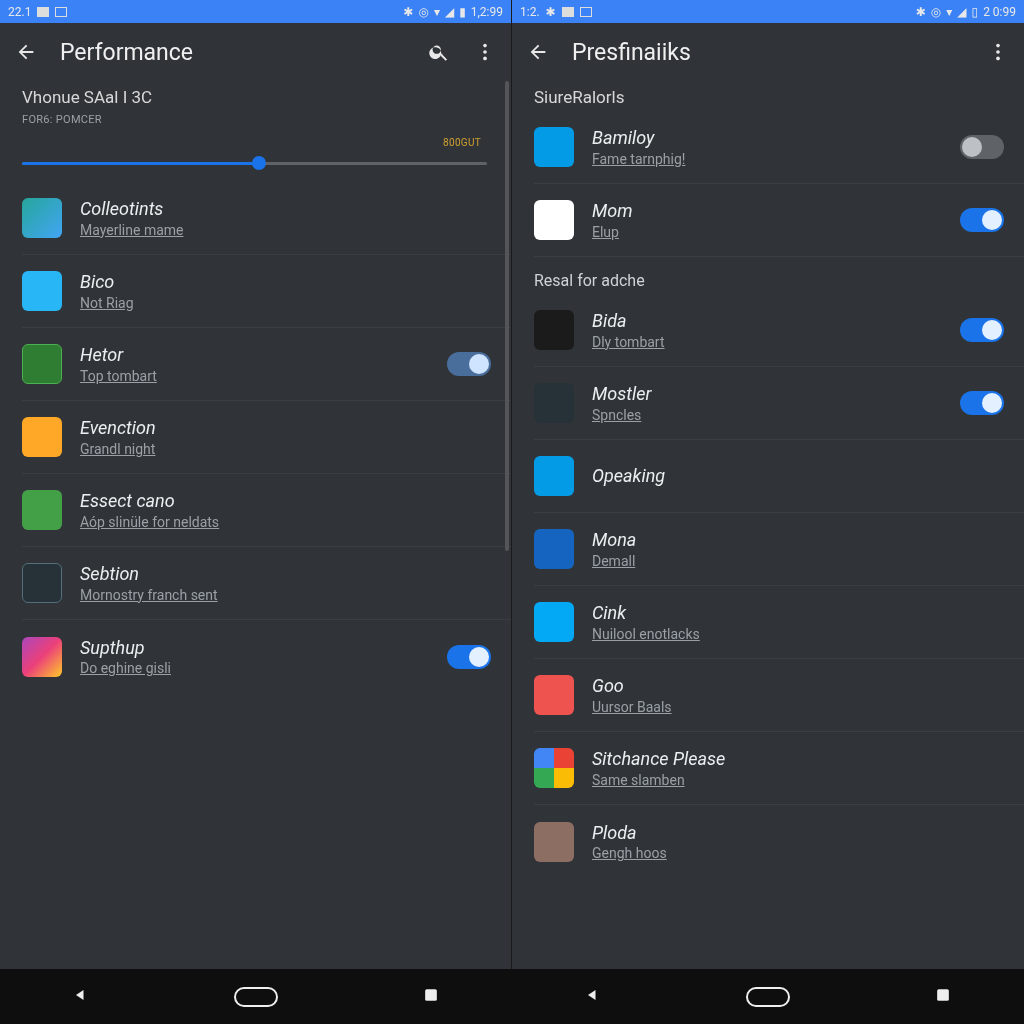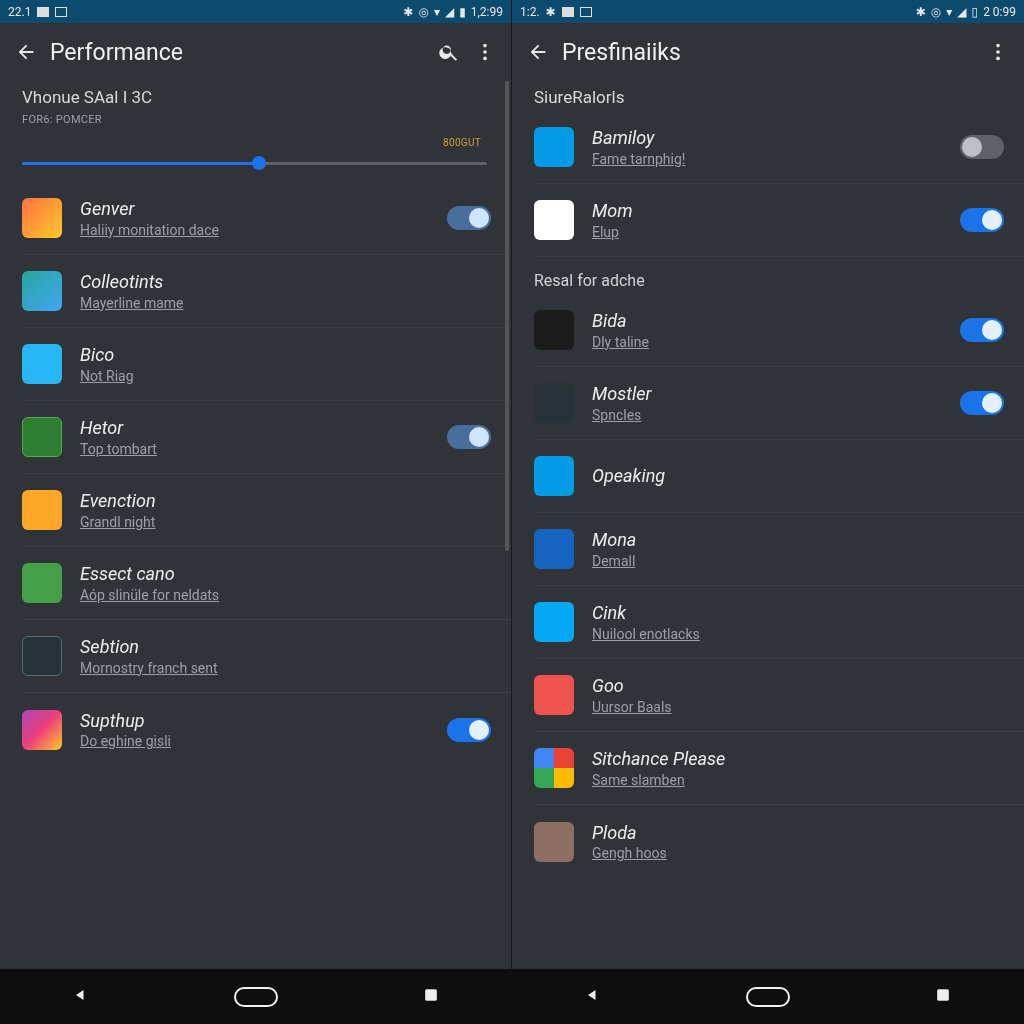--- a/index.html
+++ b/index.html
@@ -1,25 +1,25 @@
 <!DOCTYPE html>
 <html><head>
 <meta charset="utf-8">
 <style>
 * { margin:0; padding:0; box-sizing:border-box; font-family:Roboto,Arial,sans-serif; -webkit-font-smoothing:antialiased; }
 body { background:#000; width:1024px; height:1024px; overflow:hidden; color:#e0e0e0; }
 .screens { display:flex; width:100%; height:969px; }
 .screen { width:512px; height:100%; background:#303438; display:flex; flex-direction:column; position:relative; }
 .screen.left { border-right:1px solid #1a1a1a; }
-.statusbar { height:23px; background:#0c4a6e; display:flex; align-items:center; padding:0 8px; font-size:12px; color:#e8e8e8; }
+.statusbar { height:23px; background:#3b82f6; display:flex; align-items:center; padding:0 8px; font-size:12px; color:#e8e8e8; }
 .statusbar .sb-left { display:flex; align-items:center; gap:6px; }
 .statusbar .sb-right { margin-left:auto; display:flex; align-items:center; gap:5px; }
 .sb-rect { width:12px; height:10px; border:1px solid #ddd; display:inline-block; }
 .sb-rect.fill { background:#ddd; }
-.appbar { height:58px; display:flex; align-items:center; padding:0 14px; gap:12px; }
+.appbar { height:58px; display:flex; align-items:center; padding:0 14px; gap:22px; }
 .appbar .title { font-size:23px; font-weight:400; color:#f0f0f0; }
 .appbar .spacer { flex:1; }
 .icn { width:24px; height:24px; display:flex; align-items:center; justify-content:center; }
 .icn svg { width:22px; height:22px; fill:#e8e8e8; }
 .body { flex:1; overflow:hidden; padding:0 0 0 22px; }
 .subhead { font-size:17px; color:#d8d8d8; margin:6px 0 4px; }
 .subcap { font-size:11px; color:#9aa0a6; text-transform:uppercase; letter-spacing:.3px; display:flex; justify-content:space-between; padding-right:30px; margin-top:6px; }
 .subcap .cap-right{ color:#d0a030; font-size:10px;margin-top:24px; }
 .slider { position:relative; height:18px; margin:6px 24px 10px 0; }
 .slider .track { position:absolute; top:8px; left:0; right:0; height:3px; background:#5f6368; border-radius:2px; }
@@ -103,30 +103,20 @@
         <span>FOR6: POMCER</span>
         <span class="cap-right">800GUT</span>
       </div>
       <div class="slider">
         <div class="track"></div>
         <div class="fill" style="width:51%"></div>
         <div class="thumb" style="left:51%"></div>
       </div>
       <div id="left-rows">
           <div class="row">
-            <div class="appicon ic1"></div>
-            <div class="txt">
-              <div class="name">Genver</div>
-              <div class="sub">Haliiy monitation dace</div>
-            </div>
-            <div class="toggle mid">
-              <div class="knob"></div>
-            </div>
-          </div>
-          <div class="row">
             <div class="appicon ic2"></div>
             <div class="txt">
               <div class="name">Colleotints</div>
               <div class="sub">Mayerline mame</div>
             </div>
           </div>
           <div class="row">
             <div class="appicon ic3"></div>
             <div class="txt">
               <div class="name">Bico</div>
@@ -235,21 +225,21 @@
               <div class="knob"></div>
             </div>
           </div>
         </div>
       <div class="sectionlabel">Resal for adche</div>
       <div id="right-rows2">
           <div class="row">
             <div class="appicon icb3"></div>
             <div class="txt">
               <div class="name">Bida</div>
-              <div class="sub">Dly taline</div>
+              <div class="sub">Dly tombart</div>
             </div>
             <div class="toggle on">
               <div class="knob"></div>
             </div>
           </div>
           <div class="row">
             <div class="appicon icb4"></div>
             <div class="txt">
               <div class="name">Mostler</div>
               <div class="sub">Spncles</div>

